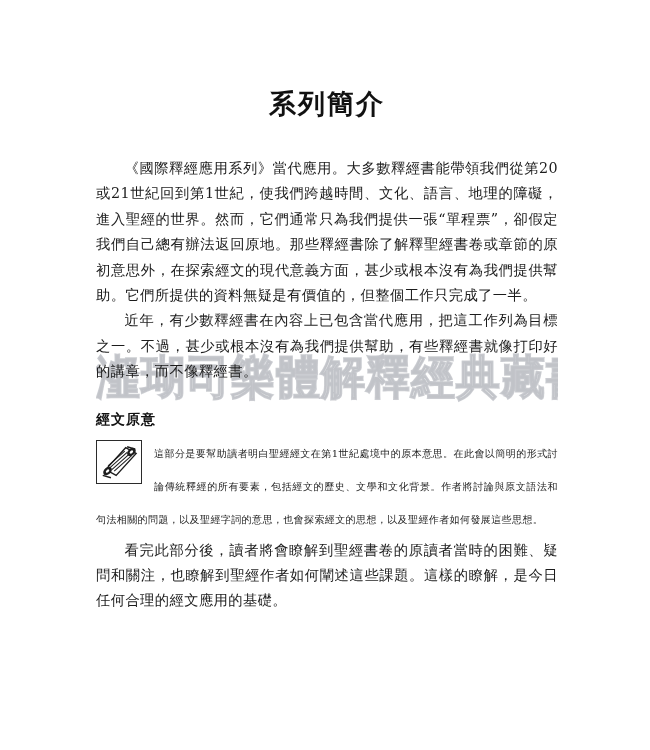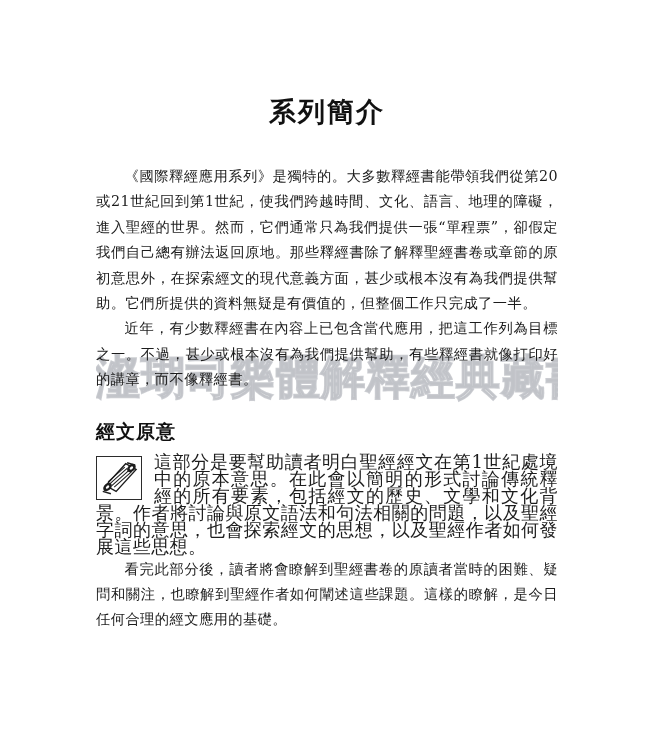--- a/index.html
+++ b/index.html
@@ -59,21 +59,21 @@
     z-index: 10;
   }
 
   .doc-title {
     text-align: center;
     font-family: "DejaVu Sans", "Liberation Sans", sans-serif;
     font-size: 27px;
     font-weight: 700;
     letter-spacing: 2px;
     color: #111111;
-    margin: 16px;
+    margin: 8px;
     padding-top: 78px;
     padding-bottom: 0;
   }
 
   .body-block {
     margin-top: 34px;
   }
 
   p.para {
     margin: 0;
@@ -83,21 +83,21 @@
     text-indent: 2em;
     letter-spacing: 0.4px;
     color: #1c1c1c;
   }
 
   .section-head {
     margin: 0;
     padding-top: 26px;
     padding-bottom: 8px;
     font-family: "DejaVu Sans", "Liberation Sans", sans-serif;
-    font-size: 19px;
+    font-size: 14px;
     font-weight: 700;
     letter-spacing: 1px;
     color: #111111;
   }
 
   
   .icon-box {
     float: left;
     width: 46px;
     height: 44px;
@@ -109,22 +109,22 @@
     overflow: hidden;
   }
   .icon-box svg {
     display: block;
     width: 100%;
     height: 100%;
   }
 
   .flow-para {
     margin: 0;
-    font-size: 18px;
-    line-height: 17px;
+    font-size: 10px;
+    line-height: 33px;
     text-align: justify;
     letter-spacing: 0.4px;
     color: #1c1c1c;
   }
 
   .clearfix::after {
     content: "";
     display: block;
     clear: both;
   }
@@ -139,21 +139,21 @@
   <div class="watermark">
     <div class="watermark-text">瀣瑚司樂體解釋經典藏書 瀣瑚司樂體解釋經典</div>
   </div>
 
   <div class="content">
 
     <h1 class="doc-title">系列簡介</h1>
 
     <div class="body-block">
 
-      <p class="para">《國際釋經應用系列》是獨特的。大多數釋經書能帶領我們從第20或21世紀回到第1世紀，使我們跨越時間、文化、語言、地理的障礙，進入聖經的世界。然而，它們通常只為我們提供一張“單程票”，卻假定我們自己總有辦法返回原地。那些釋經書除了解釋聖經書卷或章節的原初意思外，在探索經文的現代意義方面，甚少或根本沒有為我們提供幫助。它們所提供的資料無疑是有價值的，但整個工作只完成了一半。</p>
+      <p class="para">《國際釋經應用系列》當代應用。大多數釋經書能帶領我們從第20或21世紀回到第1世紀，使我們跨越時間、文化、語言、地理的障礙，進入聖經的世界。然而，它們通常只為我們提供一張“單程票”，卻假定我們自己總有辦法返回原地。那些釋經書除了解釋聖經書卷或章節的原初意思外，在探索經文的現代意義方面，甚少或根本沒有為我們提供幫助。它們所提供的資料無疑是有價值的，但整個工作只完成了一半。</p>
 
       <p class="para">近年，有少數釋經書在內容上已包含當代應用，把這工作列為目標之一。不過，甚少或根本沒有為我們提供幫助，有些釋經書就像打印好的講章，而不像釋經書。</p>
 
 
 
     </div>
 
     <div>
 
       <h2 class="section-head">經文原意</h2>

